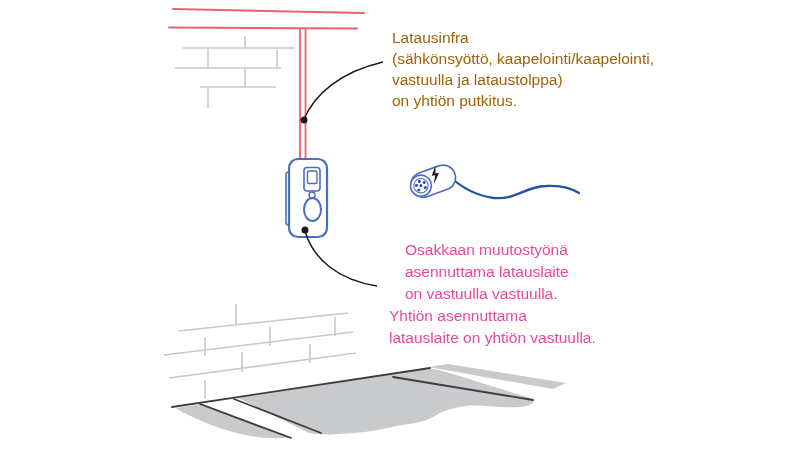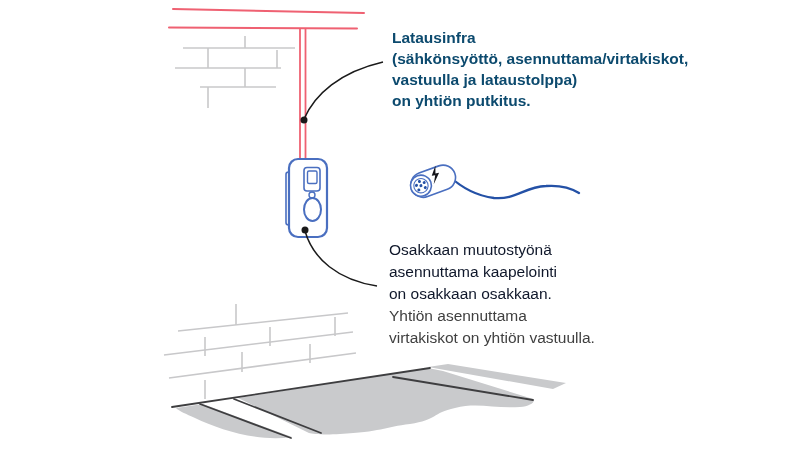--- a/index.html
+++ b/index.html
@@ -1,24 +1,24 @@
 <!DOCTYPE html>
 <html><head>
 <meta charset="utf-8">
 <style>
   html,body{margin:0;padding:0;background:#ffffff;}
   .stage{position:relative;width:800px;height:450px;background:#ffffff;overflow:hidden;
          font-family:"Liberation Sans", sans-serif;}
   .illustration{position:absolute;left:0;top:0;}
   .annotation{position:absolute;white-space:nowrap;font-size:15.5px;line-height:21px;}
   .annotation div{white-space:nowrap;}
-  .anno-infra{left:392px;top:27px;color:#0c4a6e;font-weight:bold;}
+  .anno-infra{left:392px;top:27px;color:#a16207;}
   .anno-device{left:389px;top:239px;line-height:22px;}
-  .anno-device .owner{color:#0f172a;}
-  .anno-device .company{color:#404040;}
+  .anno-device .owner{color:#ec4899;margin-left:16px;}
+  .anno-device .company{color:#ec4899;}
 </style>
 </head>
 <body>
 
 <div class="stage">
 
   <svg class="illustration" width="800" height="450" viewBox="0 0 800 450">
 
     <g stroke="#ef6172" stroke-width="2" stroke-linecap="round">
       <line x1="173" y1="9" x2="364" y2="13"></line>
@@ -100,26 +100,26 @@
         <circle cx="424.4" cy="189.3" r="1.5"></circle>
         <circle cx="417.6" cy="189.3" r="1.5"></circle>
         <circle cx="416.9" cy="184.2" r="1.5"></circle>
       </g>
       <path fill="#15151a" d="M441.5,172 L434.5,180.5 L438,181 L433.5,189 L442.5,180 L438.8,179.5 Z"></path>
     </g>
   </svg>
 
   <div class="annotation anno-infra">
     <div>Latausinfra</div>
-    <div>(sähkönsyöttö, asennuttama/virtakiskot,</div>
+    <div>(sähkönsyöttö, kaapelointi/kaapelointi,</div>
     <div>vastuulla ja lataustolppa)</div>
     <div>on yhtiön putkitus.</div>
   </div>
 
   <div class="annotation anno-device">
     <div class="owner">Osakkaan muutostyönä</div>
-    <div class="owner">asennuttama kaapelointi</div>
-    <div class="owner">on osakkaan osakkaan.</div>
+    <div class="owner">asennuttama latauslaite</div>
+    <div class="owner">on vastuulla vastuulla.</div>
     <div class="company">Yhtiön asennuttama</div>
-    <div class="company">virtakiskot on yhtiön vastuulla.</div>
+    <div class="company">latauslaite on yhtiön vastuulla.</div>
   </div>
 
 </div>
 
 </body></html>

